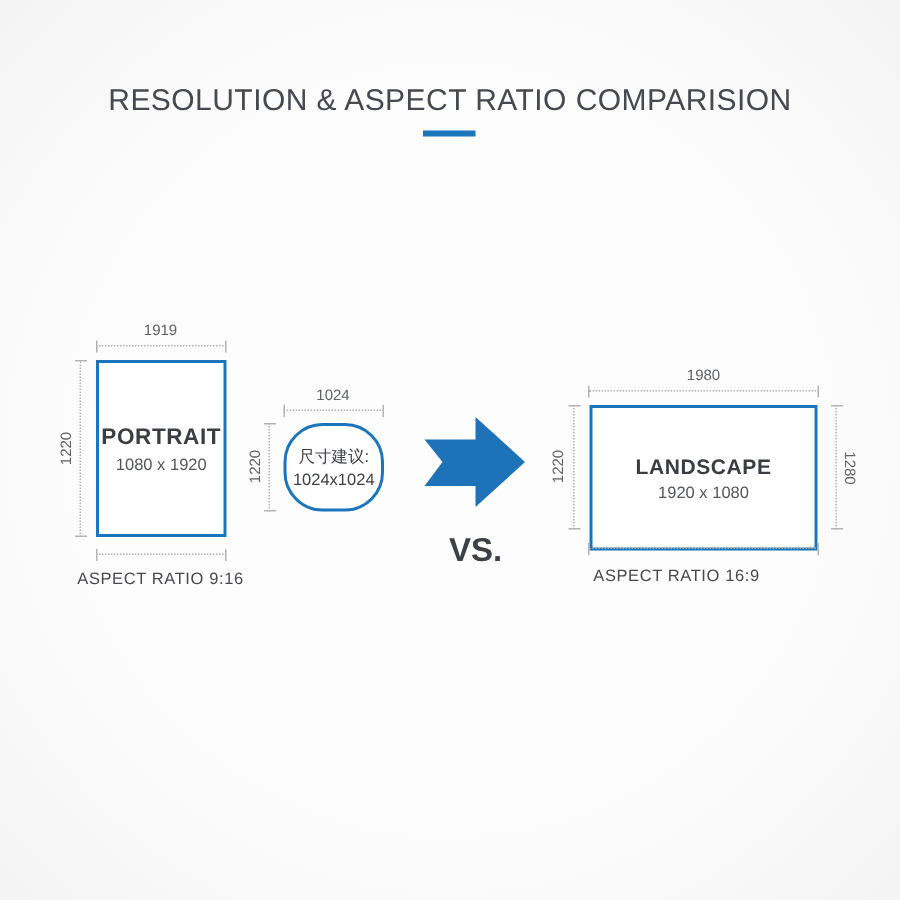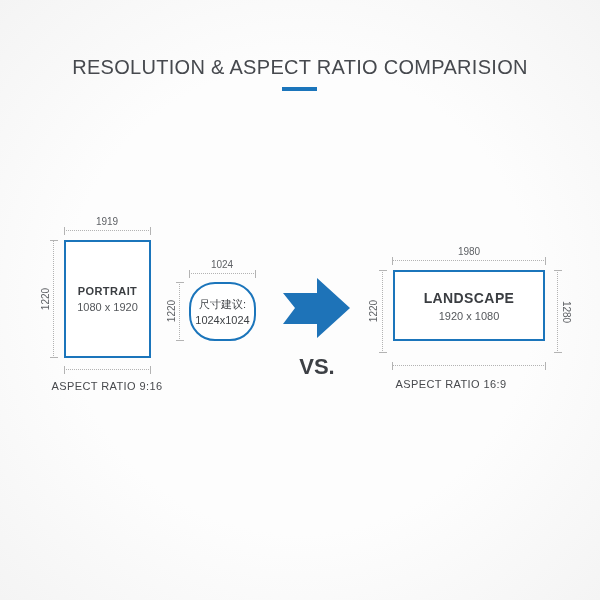--- a/index.html
+++ b/index.html
@@ -35,21 +35,21 @@
     transform:translate(-50%,-50%);
   }
   .dim-label.rot-ccw{transform:translate(-50%,-50%) rotate(-90deg);}
   .dim-label.rot-cw{transform:translate(-50%,-50%) rotate(90deg);}
   
   .shape-box{
     position:absolute;background:#ffffff;border:2px solid #1b75bb;
     display:flex;flex-direction:column;align-items:center;justify-content:center;
     box-sizing:border-box;text-align:center;
   }
-  .shape-title{font-weight:bold;font-size:11px;color:#3a3d41;letter-spacing:.4px;}
+  .shape-title{font-weight:bold;font-size:15px;color:#3a3d41;letter-spacing:.4px;}
   .shape-sub{font-size:11px;color:#54575b;margin-top:4px;}
   .landscape-title{font-size:14px;}
   .cjk-caption{font-size:11px;color:#3f4246;}
   
   .aspect-label{
     position:absolute;font-size:11px;color:#47494d;letter-spacing:.4px;
     transform:translate(-50%,-50%);white-space:nowrap;
   }
   
   .arrow-wrap{position:absolute;left:282px;top:276px;width:70px;height:64px;}
@@ -92,20 +92,20 @@
     </svg>
   </div>
   <div class="vs">VS.</div>
 
   <div class="hdim" style="left:392px;top:260px;width:154px;"></div>
   <div class="dim-label" style="left:469px;top:251px;">1980</div>
   <div class="vdim" style="left:382px;top:270px;height:83px;"></div>
   <div class="dim-label rot-ccw" style="left:373px;top:311px;">1220</div>
   <div class="vdim" style="left:557px;top:270px;height:83px;"></div>
   <div class="dim-label rot-cw" style="left:566px;top:312px;">1280</div>
-  <div class="shape-box" style="left:393px;top:270px;width:152px;height:71px;">
+  <div class="shape-box" style="left:393px;top:270px;width:152px;height:97px;">
     <div class="shape-title landscape-title">LANDSCAPE</div>
     <div class="shape-sub">1920 x 1080</div>
   </div>
   <div class="hdim" style="left:392px;top:365px;width:154px;"></div>
   <div class="aspect-label" style="left:451px;top:384px;">ASPECT RATIO 16:9</div>
 
 </div>
 
 </body></html>

